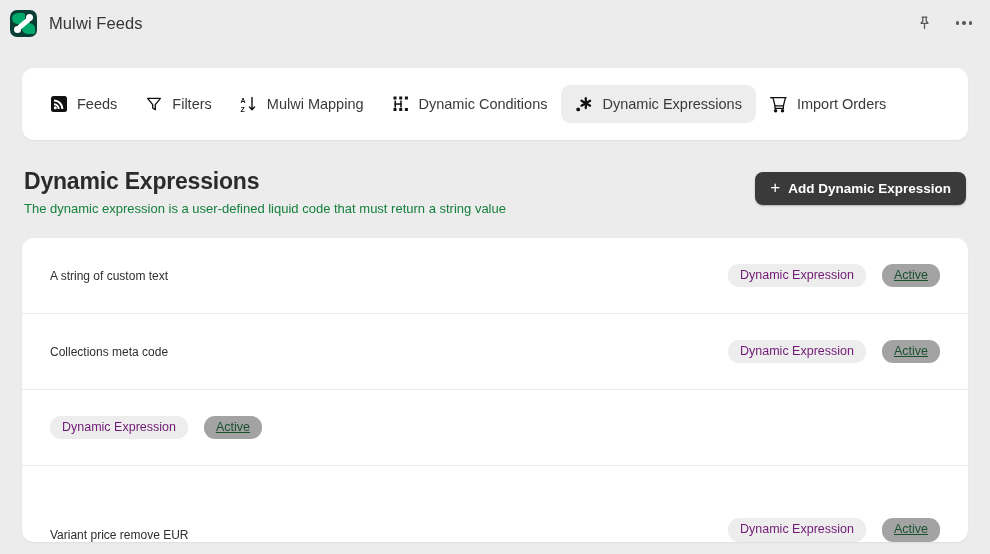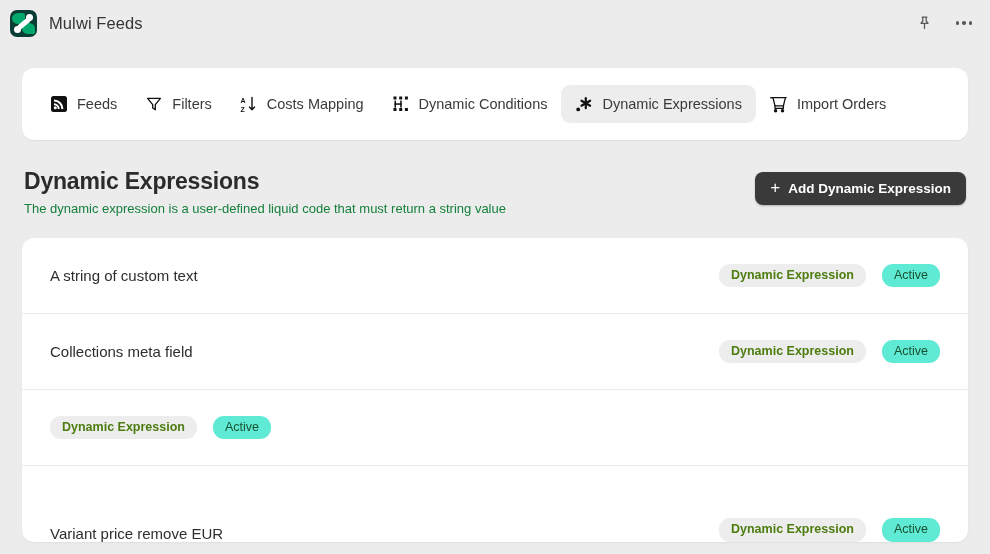--- a/index.html
+++ b/index.html
@@ -197,46 +197,46 @@
     display: flex;
     align-items: center;
     height: 76px;
     padding: 0 28px;
     border-bottom: 1px solid #ebebeb;
     cursor: pointer;
   }
   .row:last-child { border-bottom: none; align-items: flex-end; }
 
   .row-name {
-    font-size: 15px;
+    font-size: 12px;
     color: #2e2e2e;
     flex: 1;
   }
 
   .badges {
     display: flex;
     align-items: center;
     gap: 16px;
   }
 
   .badge {
     border-radius: 11px;
     padding: 4px 12px;
     font-size: 12.5px;
     line-height: 1.25;
     white-space: nowrap;
   }
   .badge.type {
     background: #ededed;
-    color: #4d7c0f;
-    font-weight: bold;
+    color: #701a75;
   }
   .badge.status {
-    background: #5eead4;
+    background: #a3a3a3;
     color: #19512f;
+    text-decoration: underline;
   }
 </style>
 </head>
 <body>
 
 <div class="appbar">
   <div class="brand">
     <div class="logo">
       <span class="lobe l1"></span>
       <span class="lobe l2"></span>
@@ -291,21 +291,21 @@
     </div>
 
     <div class="tab">
       <span class="ticon">
         <svg width="17" height="17" viewBox="0 0 17 17">
           <text x="0.5" y="7.2" font-family="Liberation Sans, sans-serif" font-size="7" font-weight="bold" fill="#111">A</text>
           <text x="0.5" y="15.5" font-family="Liberation Sans, sans-serif" font-size="7" font-weight="bold" fill="#111">Z</text>
           <path d="M12 1.5v12.2M12 13.7l-2.5-2.6M12 13.7l2.5-2.6" stroke="#111" stroke-width="1.4" fill="none" stroke-linecap="round" stroke-linejoin="round"></path>
         </svg>
       </span>
-      <span>Costs Mapping</span>
+      <span>Mulwi Mapping</span>
     </div>
 
     <div class="tab">
       <span class="ticon">
         <svg width="16" height="16" viewBox="0 0 16 16" fill="#111">
           <rect x="0.5" y="0.5" width="3" height="3"></rect>
           <rect x="6.2" y="0.5" width="3" height="3"></rect>
           <rect x="11.9" y="0.5" width="3" height="3"></rect>
           <rect x="0.5" y="12" width="3" height="3"></rect>
           <rect x="6.2" y="12" width="3" height="3"></rect>
@@ -362,21 +362,21 @@
 
     <div class="row">
       <span class="row-name">A string of custom text</span>
       <span class="badges">
         <span class="badge type">Dynamic Expression</span>
         <span class="badge status">Active</span>
       </span>
     </div>
 
     <div class="row">
-      <span class="row-name">Collections meta field</span>
+      <span class="row-name">Collections meta code</span>
       <span class="badges">
         <span class="badge type">Dynamic Expression</span>
         <span class="badge status">Active</span>
       </span>
     </div>
 
     <div class="row">
       <span class="badges">
         <span class="badge type">Dynamic Expression</span>
         <span class="badge status">Active</span>

